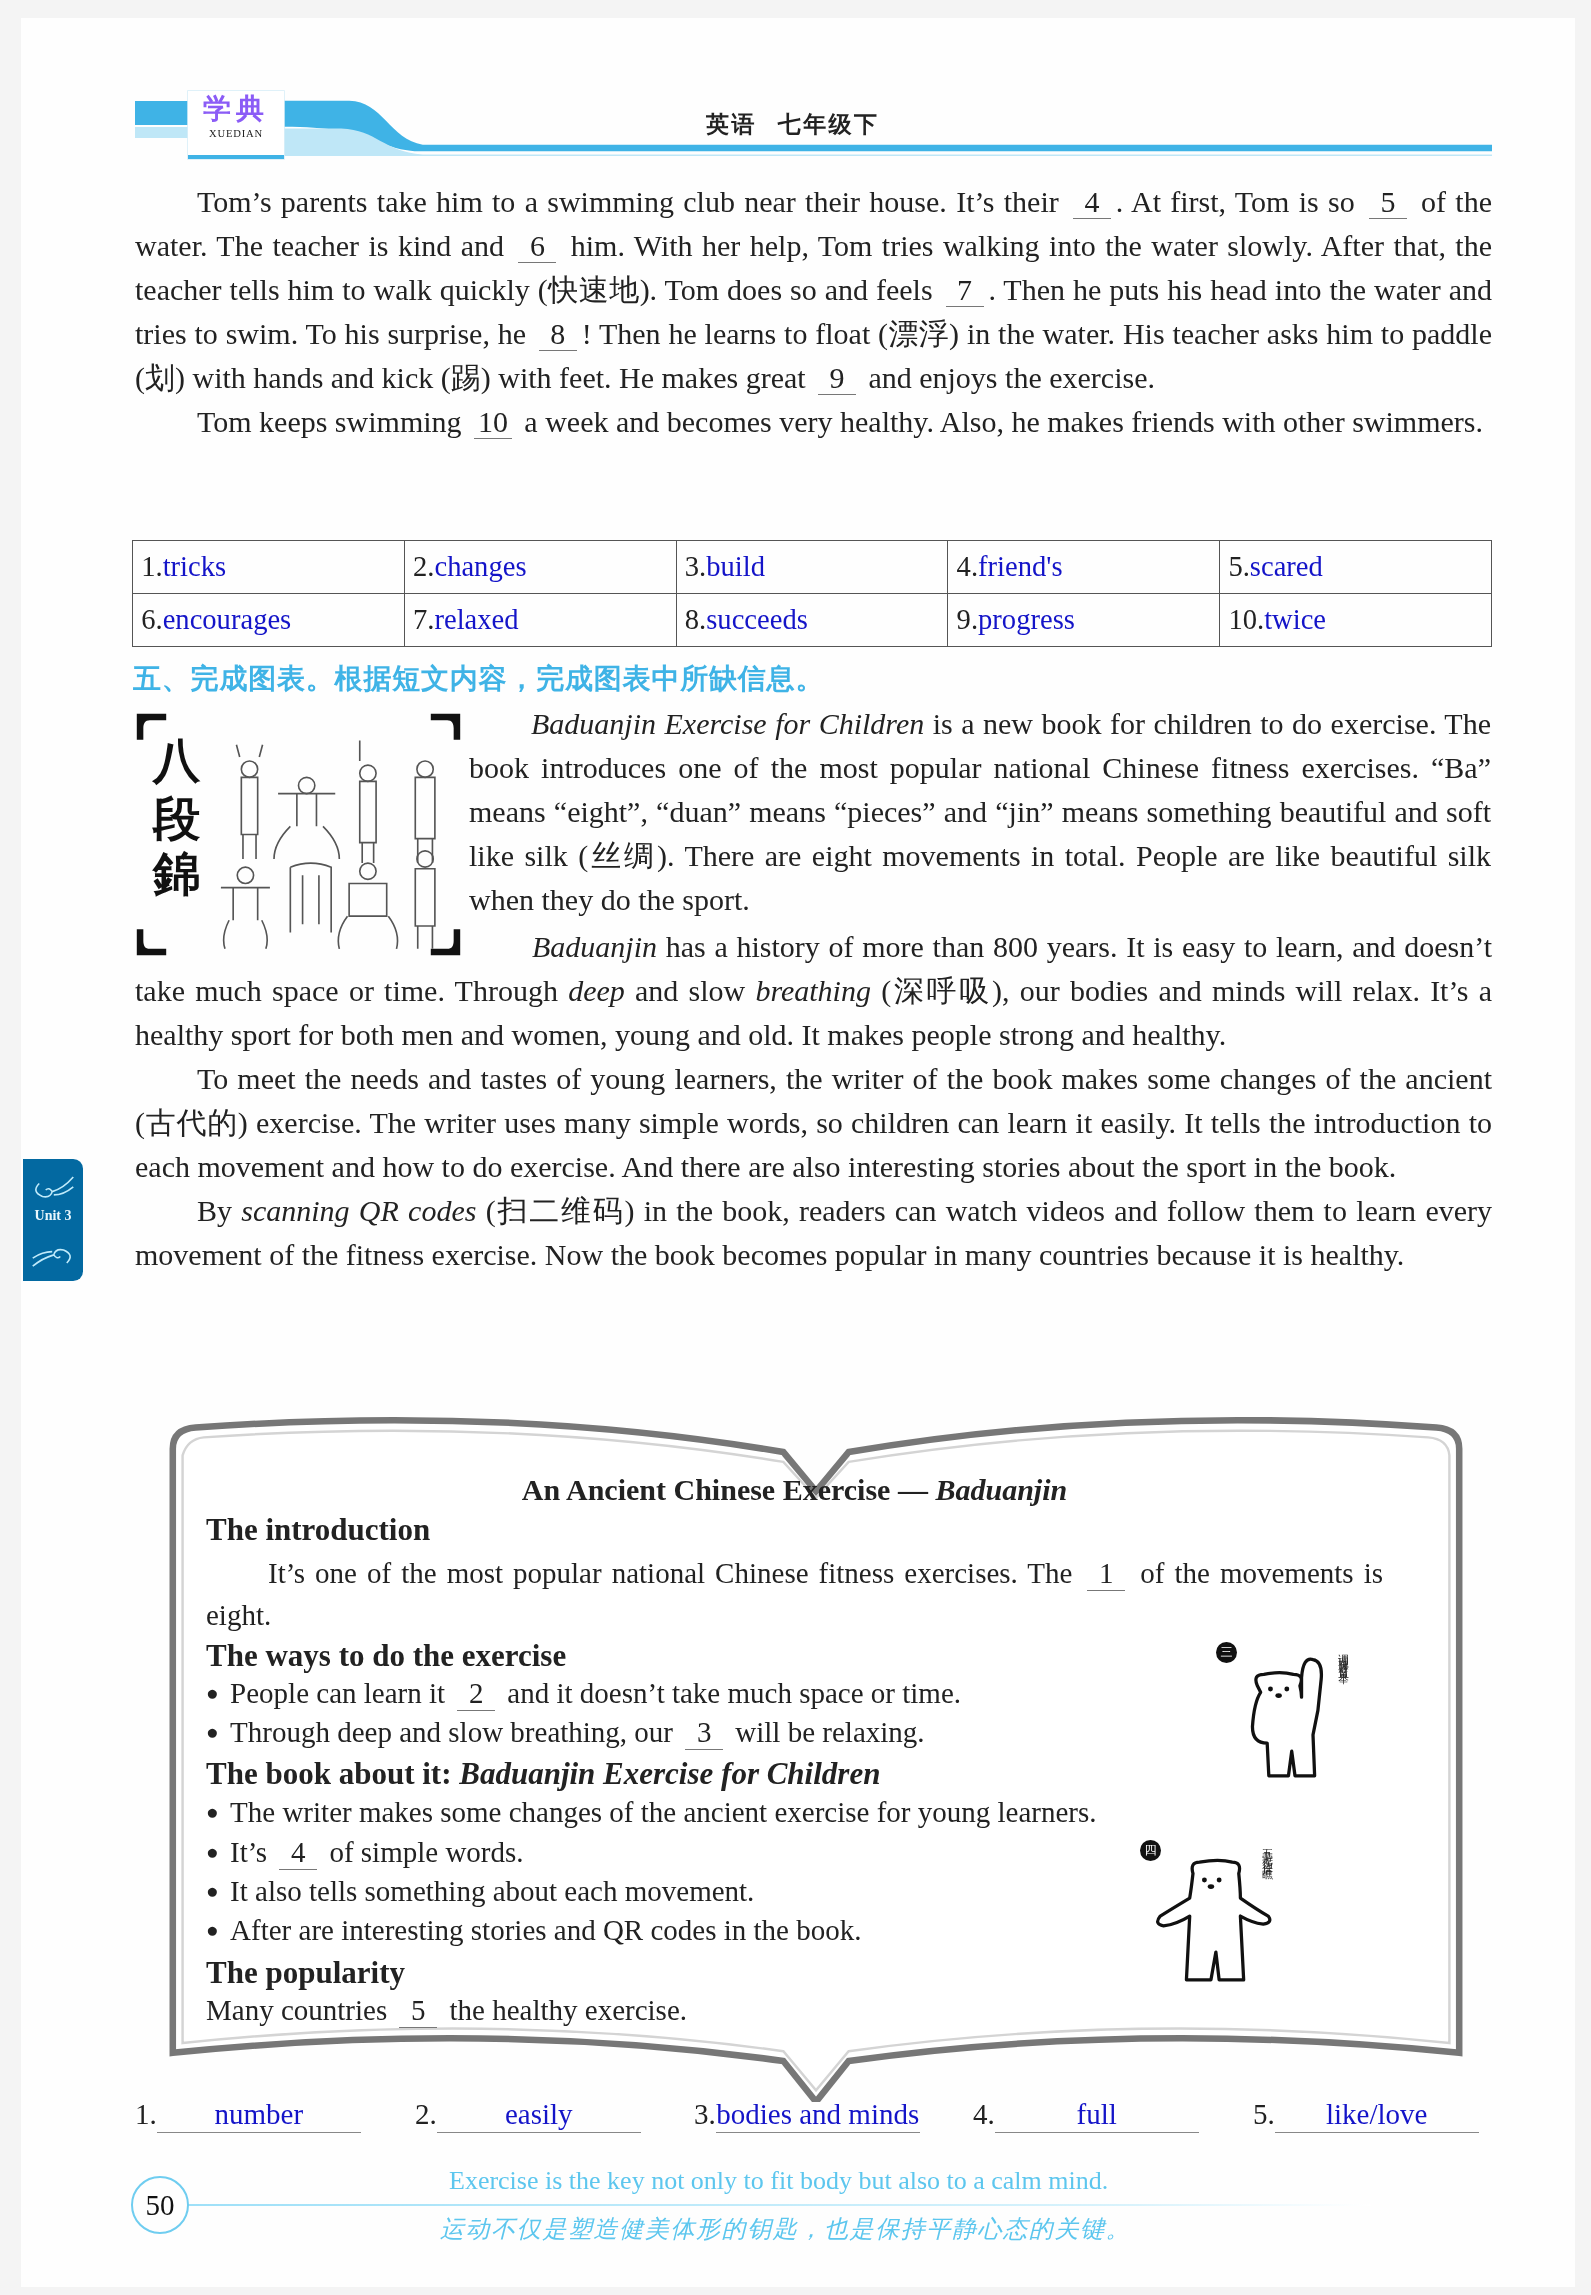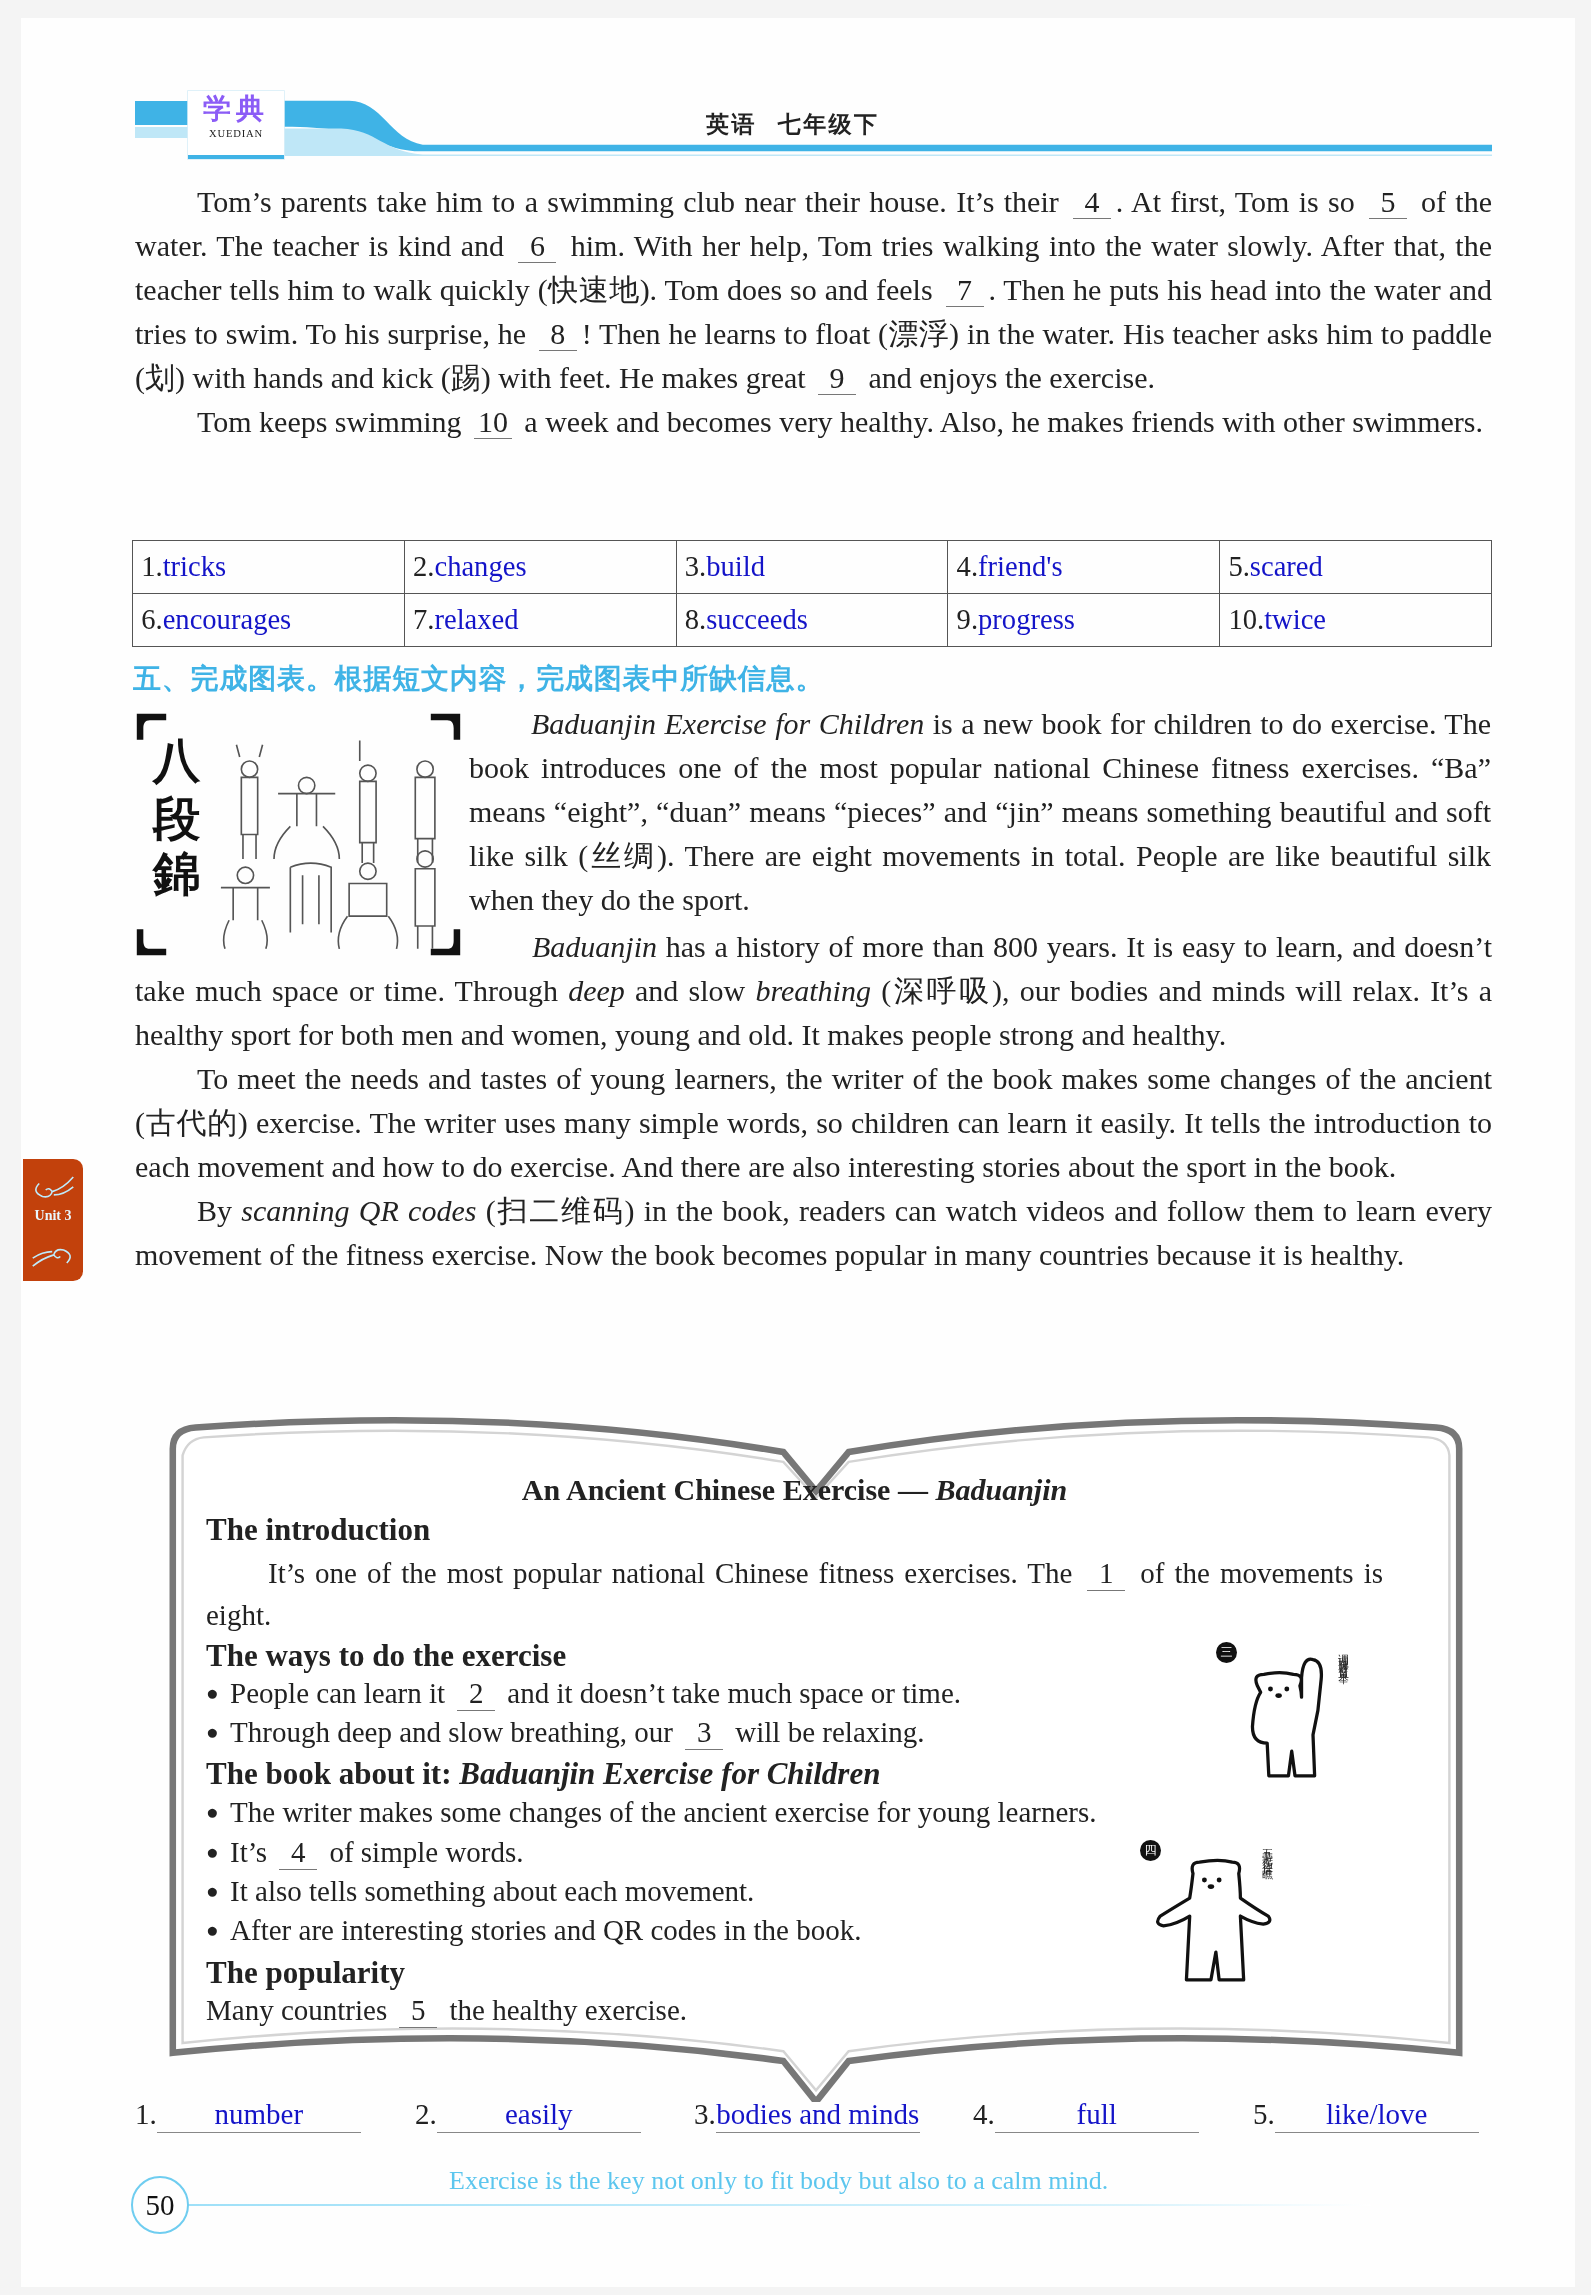--- a/index.html
+++ b/index.html
@@ -30,21 +30,21 @@
   .num { color: #222; }
   .blue { color: #1414c8; }
 
   
   .sec-head { position: absolute; left: 133px; top: 660px; font-family: "DejaVu Sans", sans-serif; font-size: 28px; font-weight: bold; color: #3fb3e6; letter-spacing: 0.8px; }
 
   
   .illus { position: absolute; left: 135px; top: 712px; width: 327px; height: 245px; }
 
   
-  .side-tab { position: absolute; left: 23px; top: 1159px; width: 60px; height: 122px; background: #c2410c; border-radius: 0 9.8px 9.8px 0; }
+  .side-tab { position: absolute; left: 23px; top: 1159px; width: 60px; height: 122px; background: #0369a1; border-radius: 0 9.8px 9.8px 0; }
   .side-tab span { position: absolute; left: 0; width: 60px; top: 49px; text-align: center; font-size: 14px; font-weight: bold; color: #e9f7fd; }
 
   
   .book { position: absolute; left: 163px; top: 1416px; width: 1306px; height: 686px; }
   .book-svg { position: absolute; left: 0; top: 0; }
   .book-content { position: absolute; left: 43px; top: 0; width: 1177px; font-size: 29px; }
   .book-title { position: absolute; left: 0; width: 1177px; top: 57px; text-align: center; font-weight: bold; font-size: 30px; }
   .bk-head { position: absolute; left: 0; font-weight: bold; font-size: 31px; }
   .bk-line { position: absolute; left: 0; white-space: nowrap; }
   .bk-para { position: absolute; left: 0; width: 1177px; text-align: justify; line-height: 42px; }
@@ -208,14 +208,15 @@
   <div class="a-item" style="left:280px;"><span>2.</span><span class="a-line blue" style="width:204px;">easily</span></div>
   <div class="a-item" style="left:559px;"><span>3.</span><span class="a-line blue" style="width:204px;">bodies and minds</span></div>
   <div class="a-item" style="left:838px;"><span>4.</span><span class="a-line blue" style="width:204px;text-align:center;">full</span></div>
   <div class="a-item" style="left:1118px;"><span>5.</span><span class="a-line blue" style="width:204px;">like/love</span></div>
 </div>
 
 <div class="footer">
   <div class="foot-line"></div>
   <div class="page-circle">50</div>
   <div class="foot-en">Exercise is the key not only to fit body but also to a calm mind.</div>
+  <div class="foot-cn">运动不仅是塑造健美体形的钥匙，也是保持平静心态的关键。</div>
 </div>
 
 
 </body></html>

